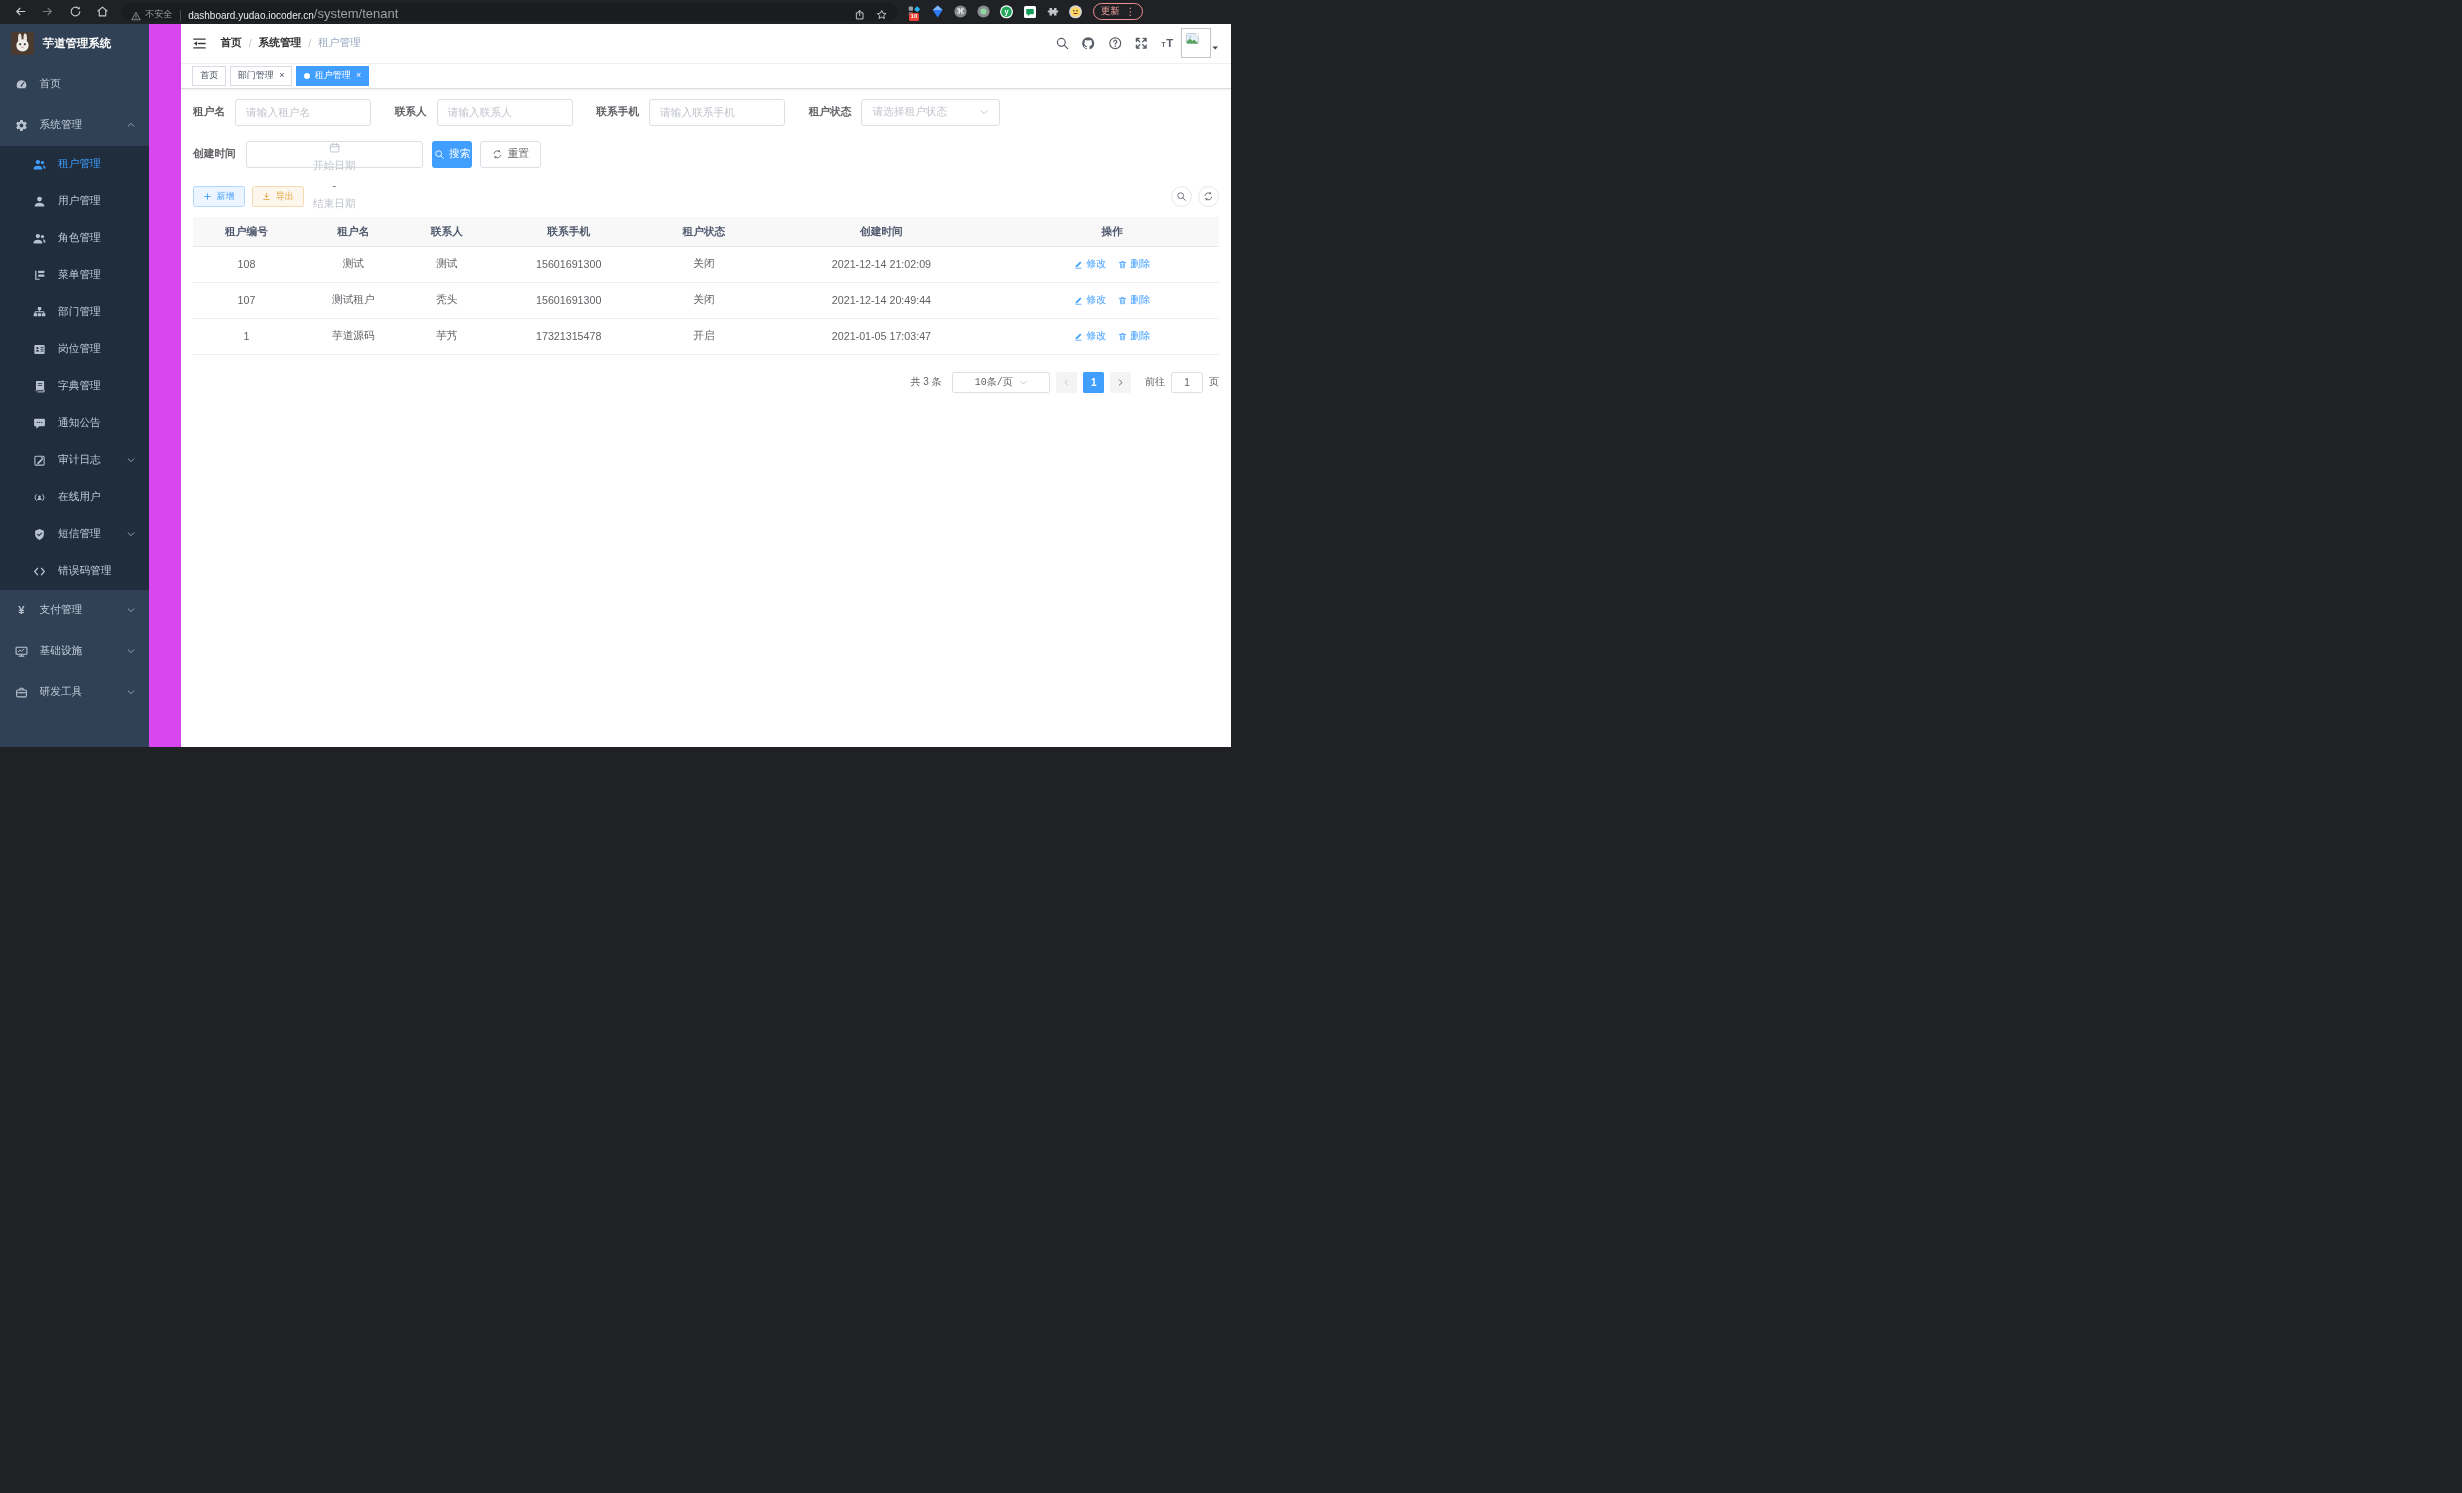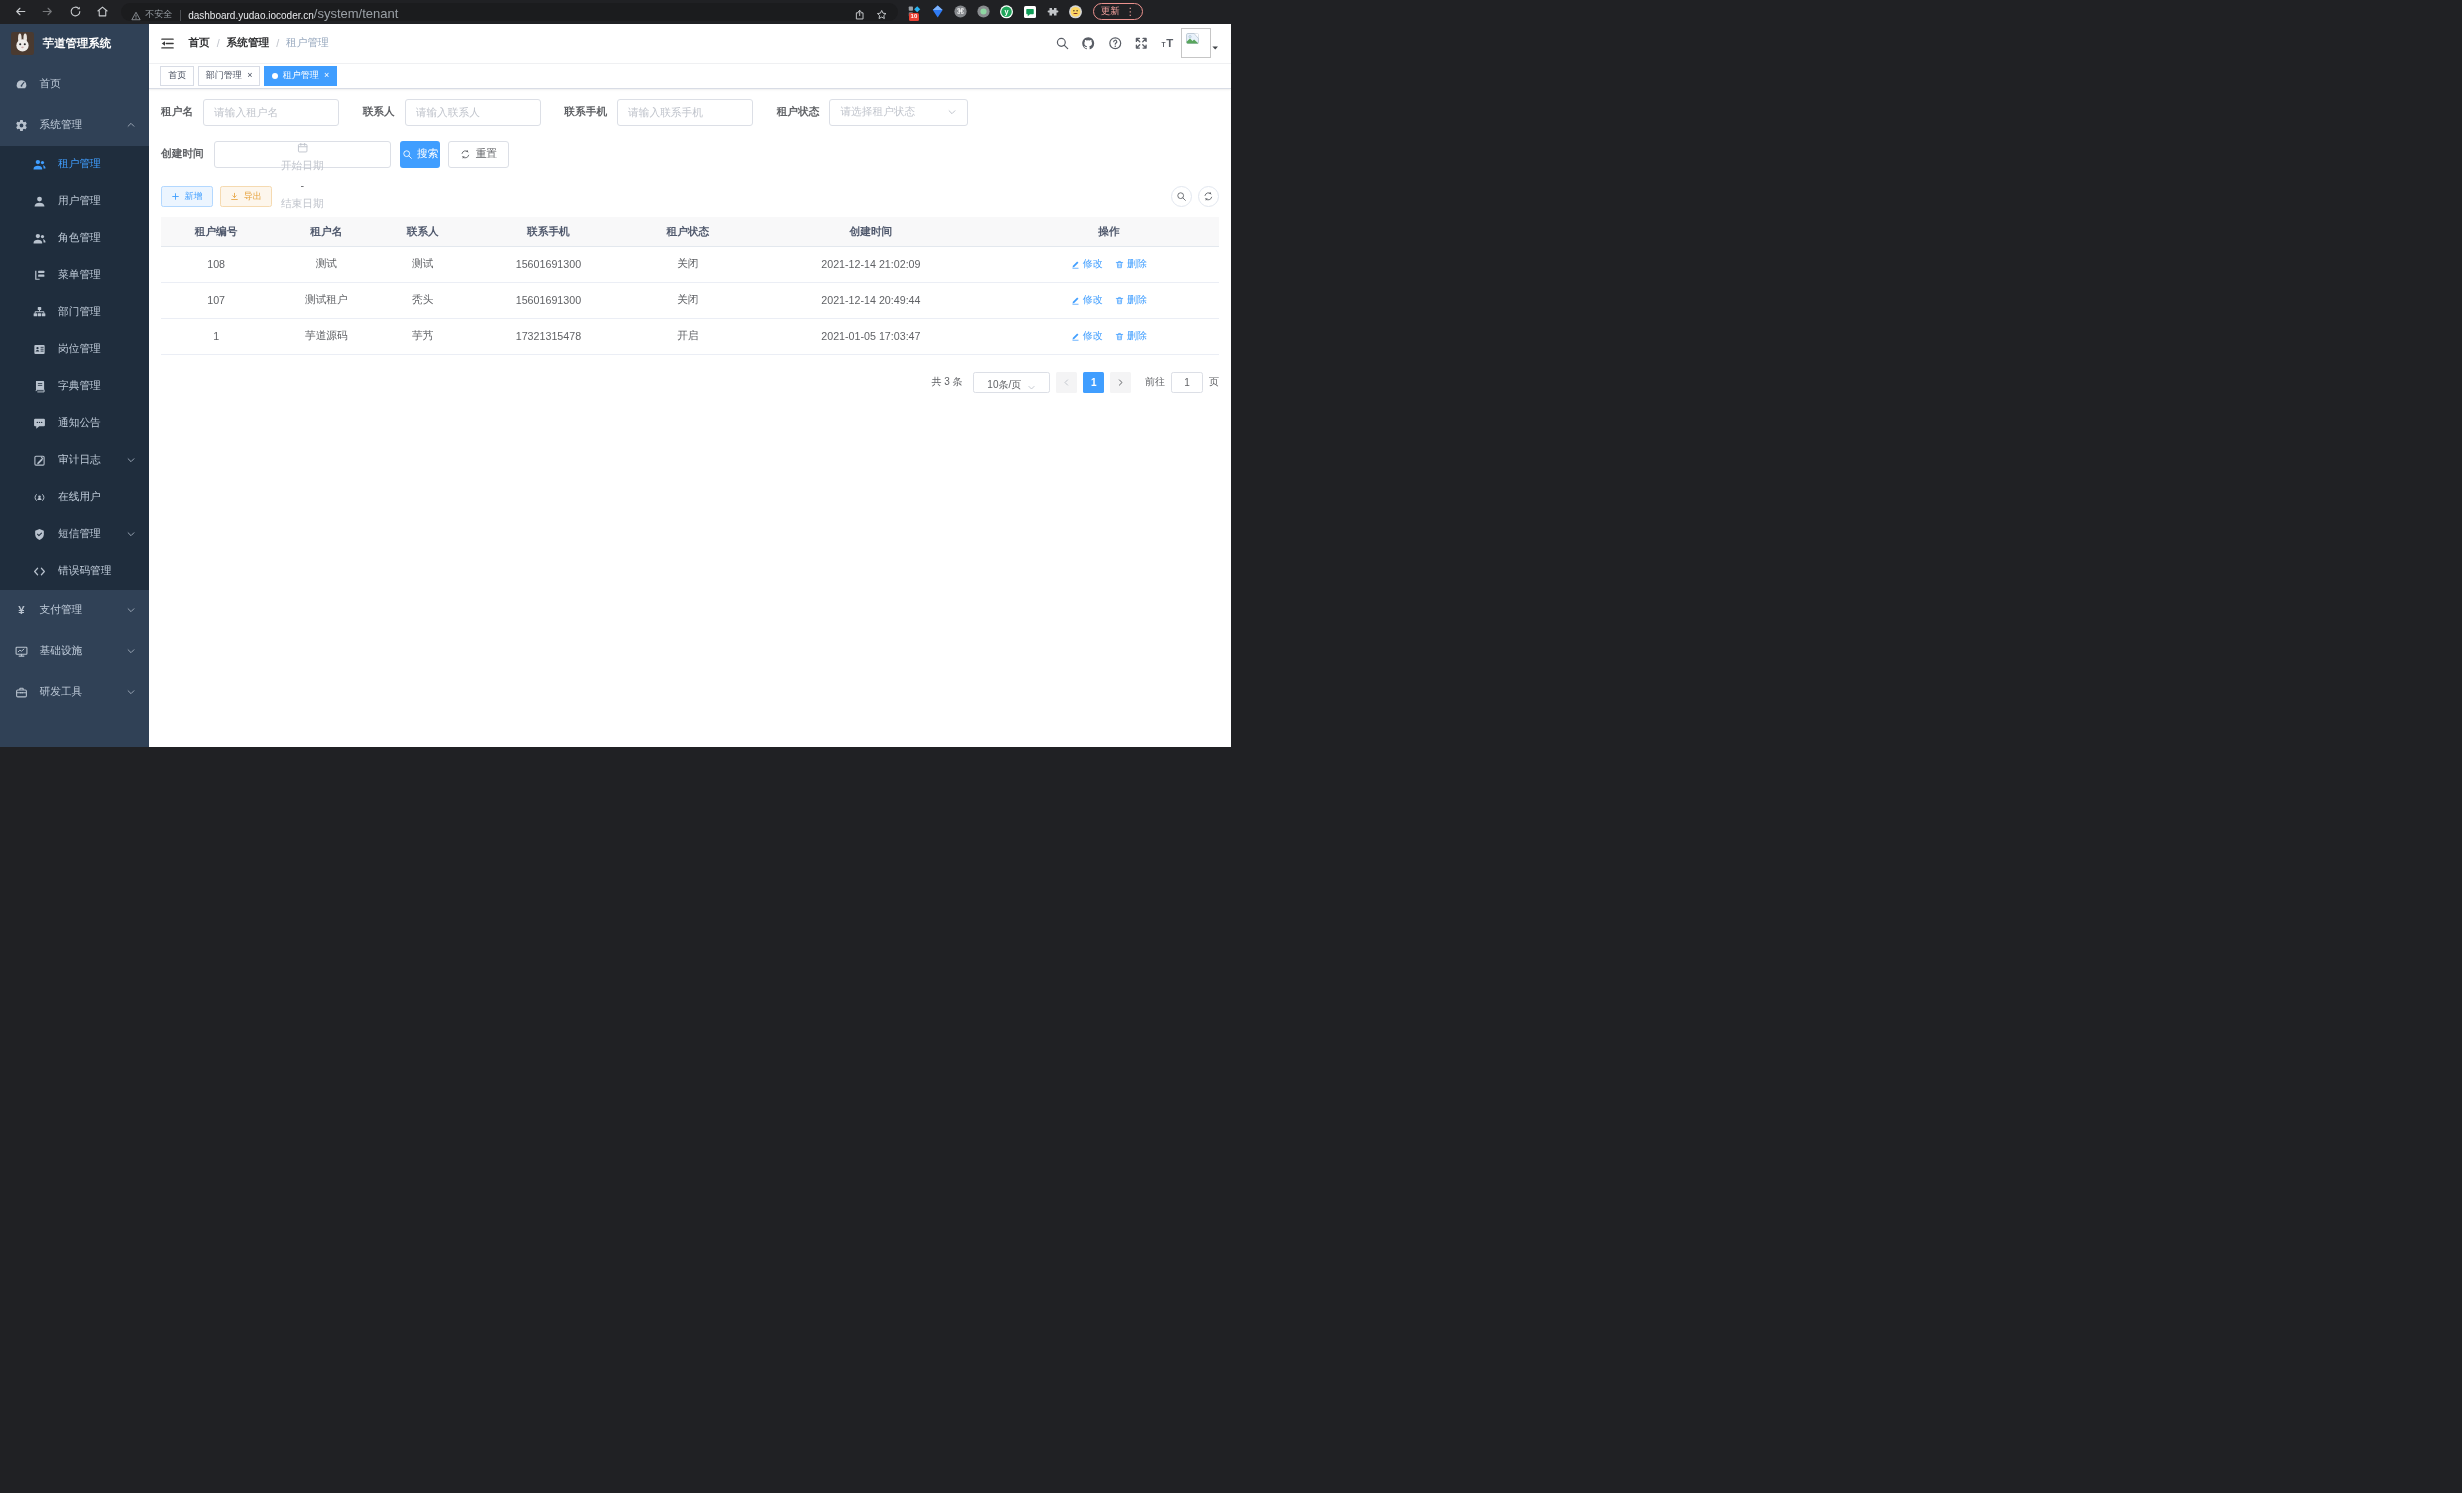--- a/index.html
+++ b/index.html
@@ -20,21 +20,21 @@
   .url-path { color:#9aa0a6; font-size:13px; }
   .pill-right { margin-left:auto; display:flex; align-items:center; gap:10.7px; padding-right:6px; }
   .pill-ic { width:11.4px; height:11.4px; color:#c8cbce; cursor:pointer; }
   .ext-strip { display:flex; align-items:center; gap:10px; margin-left:10.7px; }
   .ext { position:relative; width:13px; height:13px; display:flex; align-items:center; justify-content:center; cursor:pointer; }
   .ext-badge { position:absolute; left:0.8px; bottom:-2.3px; background:#e94235; color:#fff; font-size:6px; line-height:7.6px; padding:0 1.5px; border-radius:1.5px; font-weight:bold; }
   .update-pill { margin-left:10.7px; height:17px; border:1.1px solid #ec928e; border-radius:9px; color:#f1a09c; background:transparent; display:flex; align-items:center; gap:5.3px; padding:0 6.9px; font-size:9.5px; }
   .vdots { font-size:10px; letter-spacing:0; }
 
   
-  .app { display:flex; height:723px; background:#86efac; }
+  .app { display:flex; height:723px; background:#d946ef;gap:32px; }
   .sidebar { width:149px; background:#304156; flex-shrink:0; overflow:hidden; }
   .logo-row { height:40px; display:flex; align-items:center; gap:8.4px; padding-left:11.4px; cursor:pointer; }
   .logo-title { color:#fff; font-size:11.4px; font-weight:bold; }
   .menu { list-style:none; font-size:10.7px; }
   .menu-item { display:flex; align-items:center; gap:12px; padding-left:14.5px; color:#bfcbd9; cursor:pointer; }
   .menu-item.root { height:41px; }
   .menu-item.sub { height:37px; padding-left:33px; background:#1f2d3d; }
   .mi-icon { width:13px; height:13px; color:#b8c2ce; flex-shrink:0; }
   .menu-item.active { color:#409eff; }
   .menu-item.active .mi-icon { color:#409eff; }
@@ -95,21 +95,21 @@
   
   table.tbl { width:100%; border-collapse:collapse; margin-top:10.7px; font-size:10.7px; }
   .tbl th { height:29px; background:#f8f8f9; color:#515a6e; font-weight:bold; text-align:center; border-bottom:0.8px solid #e3e8ee; }
   .tbl td { height:36px; color:#606266; text-align:center; border-bottom:0.8px solid #ebeef5; background:#fff; }
   .link { color:#409eff; font-size:10px; display:inline-flex; align-items:center; gap:3px; margin:0 4.6px; cursor:pointer; }
   .link svg { width:9px; height:9px; }
 
   
   .pagination { display:flex; align-items:center; justify-content:flex-end; margin-top:17px; font-size:10px; color:#606266; }
   .pg-total { margin-right:10.7px; }
-  .psize { width:77px; height:21px; border:0.8px solid #dcdfe6; border-radius:2.3px; display:flex; align-items:flex-end; justify-content:center; gap:6px; color:#606266; cursor:pointer; background:#fff; }
+  .psize { width:98px; height:21px; border:0.8px solid #dcdfe6; border-radius:2.3px; display:flex; align-items:center; justify-content:center; gap:6px; color:#606266; cursor:pointer; background:#fff;font-family:Liberation Mono, monospace; }
   .psize .chev { width:9px; height:9px; color:#c0c4cc; }
   .pg-btn { min-width:21px; height:21px; margin-left:6px; background:#f4f4f5; border:none; border-radius:1.5px; color:#606266; display:inline-flex; align-items:center; justify-content:center; font-size:10px; }
   .pg-btn svg { width:9px; height:9px; }
   .pg-btn.disabled { color:#c0c4cc; }
   .pg-btn.page.active { background:#409eff; color:#fff; font-weight:bold; }
   .goto-label { margin-left:13.7px; }
   .goto-input { width:32px; height:21px; border:0.8px solid #dcdfe6; border-radius:2.3px; text-align:center; font-size:10px; color:#606266; margin:0 6px; outline:none; }
 </style>
 </head>
 <body>

